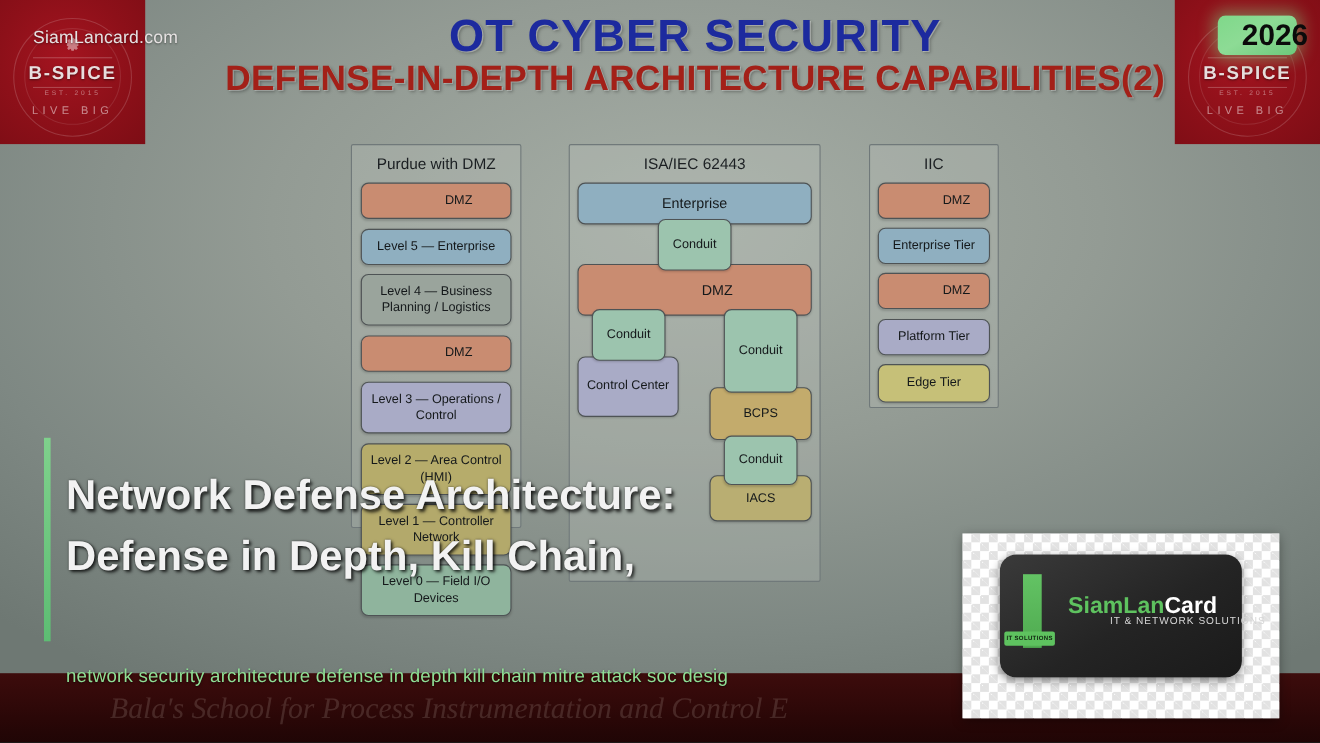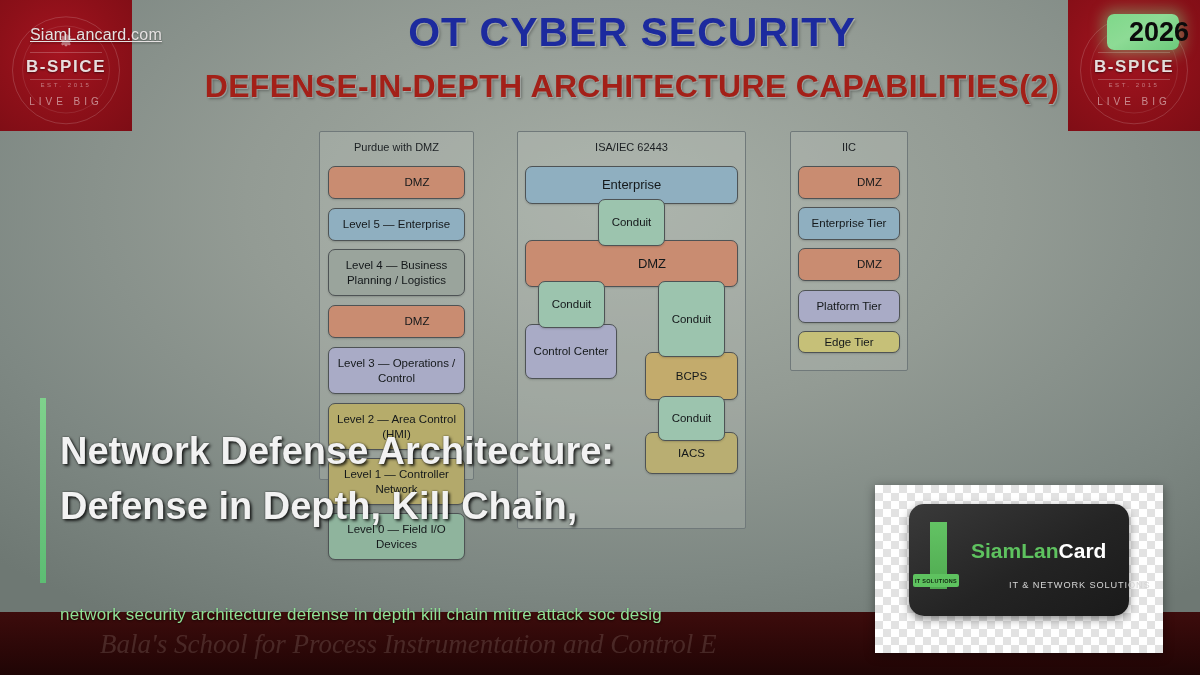--- a/index.html
+++ b/index.html
@@ -16,21 +16,21 @@
   .slide-title {
     position:absolute; left:132px; top:12px; width:1000px;
     text-align:center; line-height:1;
   }
   .slide-title .t1 {
     font-size:41px; font-weight:bold; color:#1c2a9e; letter-spacing:1px;
     text-shadow:1px 1px 0 rgba(255,255,255,.35), 2px 2px 3px rgba(0,0,0,.28);
     white-space:nowrap;
   }
   .slide-title .t2 {
-    margin-top:17px;
+    margin-top:2px;
     font-size:32px; font-weight:bold; color:#a32018; letter-spacing:.3px;
     text-shadow:1px 1px 0 rgba(255,255,255,.3), 2px 2px 3px rgba(0,0,0,.3);
     white-space:nowrap;
   }
 
   
   .logo-panel {
     position:absolute; top:0; width:132px; height:131px;
     background:radial-gradient(circle at 45% 40%, #a41420 0%, #8d1019 55%, #7d0d15 100%);
     overflow:hidden;
@@ -66,21 +66,20 @@
   .lp-tag {
     position:absolute; left:0; right:0; top:96px; text-align:center;
     font-size:10px; letter-spacing:4px; color:rgba(255,255,255,.5);
     transform:scaleY(1.02);
   }
 
   .watermark {
     position:absolute; left:30px; top:26px; z-index:8;
     font-size:16px; color:#e6e2e2; letter-spacing:.2px;
     text-shadow:0 1px 2px rgba(0,0,0,.45);
-    text-decoration:underline;
   }
 
   .year-badge {
     position:absolute; left:1107px; top:14px; z-index:9;
     width:72px; height:36px; border-radius:7px;
     background:linear-gradient(150deg,#7fd88a 0%,#8ddb95 45%,#6cc97b 100%);
     box-shadow:0 0 14px 5px rgba(120,210,130,.45);
     display:flex; align-items:center; justify-content:center;padding-left:32px;
   }
   .year-badge span { font-size:27px; font-weight:bold; color:#0b0b0b; letter-spacing:0px; }
@@ -89,21 +88,21 @@
   .diagram { position:absolute; left:0; top:0; width:1200px; height:675px; }
 
   .col {
     position:absolute;
     background:rgba(190,196,190,.30);
     border:1px solid #70797a;
     border-radius:2px;
   }
   .col-title {
     position:absolute; left:0; right:0; text-align:center;
-    font-size:11px; color:#1b1f22;
+    font-size:14px; color:#1b1f22;
   }
   .box {
     position:absolute; border-radius:7px; border:1px solid #4e5355;
     display:flex; align-items:center; justify-content:center; text-align:center;
     font-size:11.5px; color:#14181a; line-height:1.22; padding:1px 3px;
     box-shadow:0 1px 2px rgba(0,0,0,.16);
   }
   .c-dmz      { background:#c98c71;padding-left:44px; }
   .c-blue     { background:#8fafc0; }
   .c-gray     { background:#9aa49c; }
@@ -170,21 +169,21 @@
   .biz-chip {
     position:absolute; left:4px; top:70px; width:46px; height:13px;
     background:#5ec25f; border-radius:2px;
     display:flex; align-items:center; justify-content:center;
   }
   .biz-chip span { font-size:5.5px; font-weight:bold; color:#10240f; letter-spacing:.3px; }
   .biz-name { position:absolute; left:62px; top:35px; font-size:21px; font-weight:bold; white-space:nowrap; }
   .biz-name .g { color:#5ec25f; }
   .biz-name .w { color:#ffffff; }
   .biz-sub {
-    position:absolute; left:63px; top:76px; font-size:9.2px; letter-spacing:.9px;
+    position:absolute; left:63px; top:55px; font-size:9.2px; letter-spacing:.9px;
     color:#d6d6d6; white-space:nowrap;padding-left:37px;
   }
 </style>
 </head>
 <body>
 
 <div id="stage">
 
   <div class="slide-title">
     <div class="t1">OT CYBER SECURITY</div>
@@ -246,21 +245,21 @@
     <div class="box c-conduit" style="left:658px; top:396px; width:67px; height:45px; z-index:5;">Conduit</div>
     <div class="box c-yellow" style="left:645px; top:432px; width:93px; height:42px; z-index:4;">IACS</div>
 
     <div class="col" style="left:790px; top:131px; width:118px; height:240px;">
       <div class="col-title" style="top:9px;">IIC</div>
     </div>
     <div class="box c-dmz" style="left:798px; top:166px; width:102px; height:33px;">DMZ</div>
     <div class="box c-blue" style="left:798px; top:207px; width:102px; height:33px;">Enterprise Tier</div>
     <div class="box c-dmz" style="left:798px; top:248px; width:102px; height:33px;">DMZ</div>
     <div class="box c-lav" style="left:798px; top:290px; width:102px; height:33px;">Platform Tier</div>
-    <div class="box c-edge" style="left:798px; top:331px; width:102px; height:22px;">Edge Tier</div>
+    <div class="box c-edge" style="left:798px; top:331px; width:102px; height:35px;">Edge Tier</div>
   </div>
 
   <div class="accent-bar"></div>
   <div class="overlay-title">
     <div>Network Defense Architecture:</div>
     <div>Defense in Depth, Kill Chain,</div>
   </div>
 
   <div class="bottom-band">
     <div class="band-ghost">Bala's School for Process Instrumentation and Control E</div>

